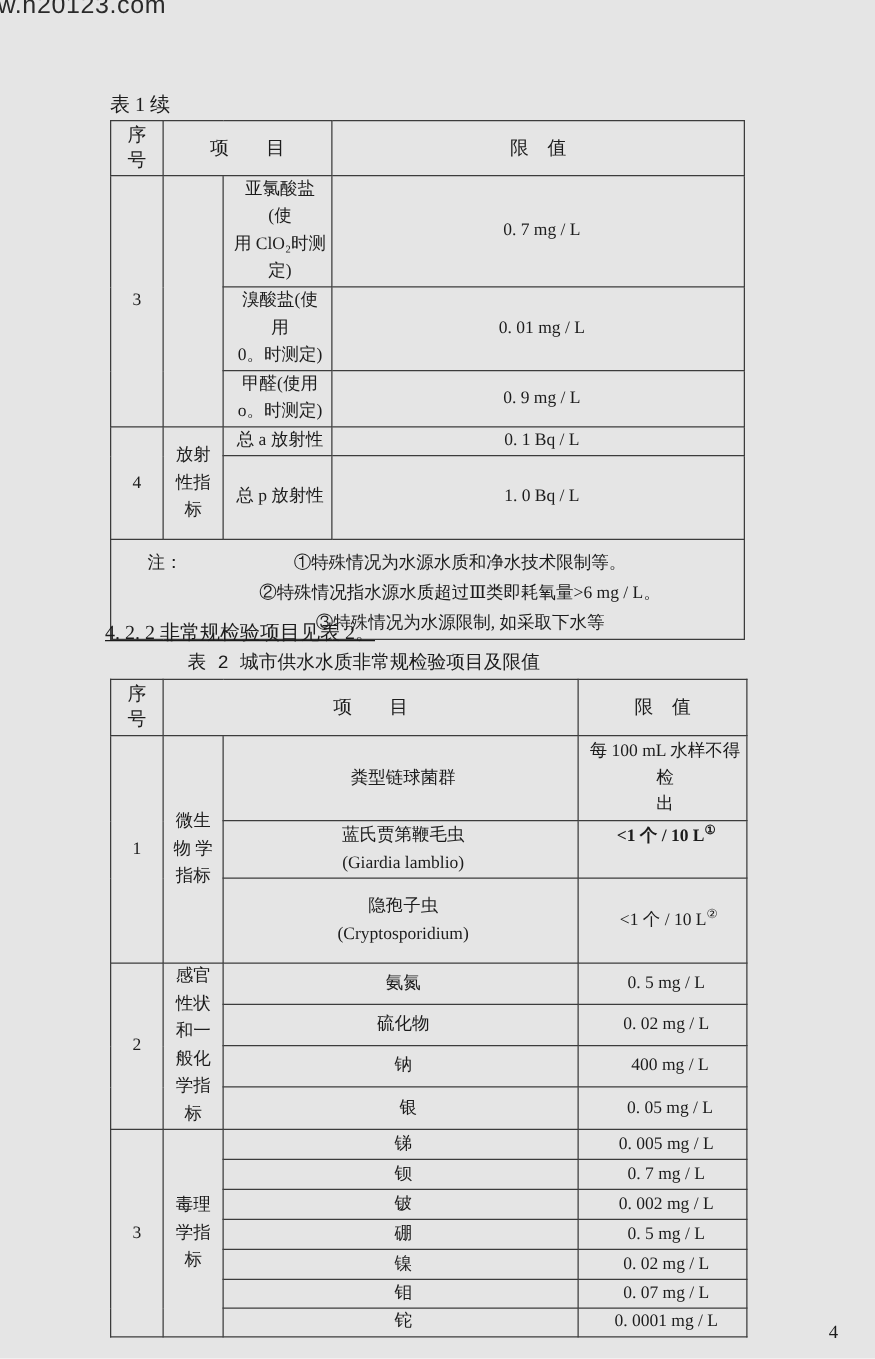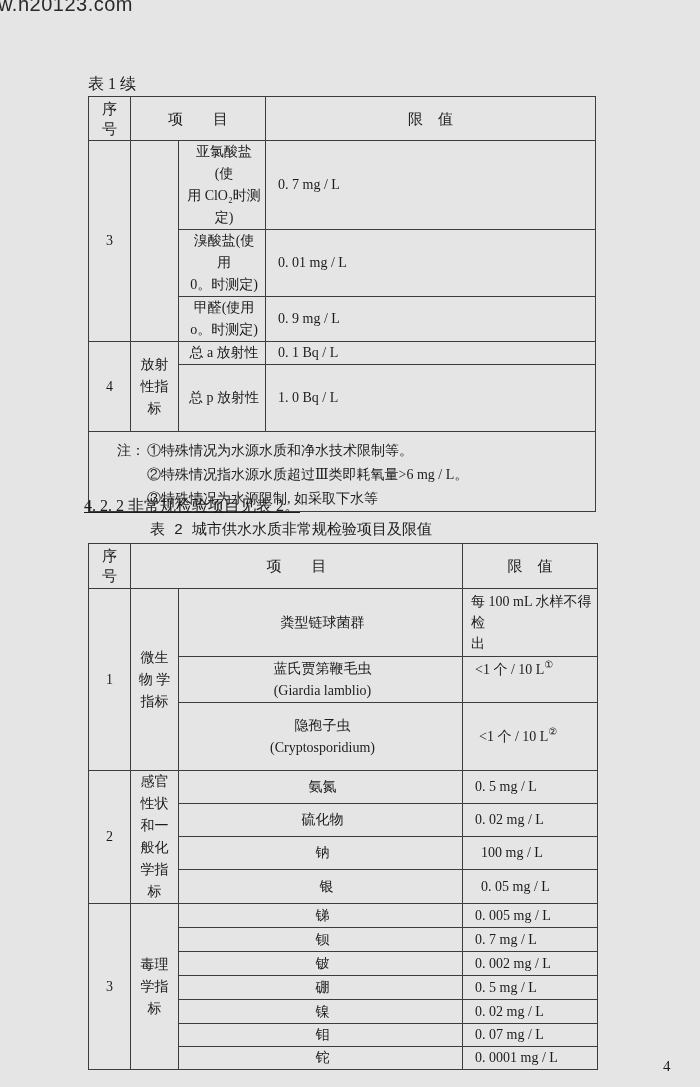--- a/index.html
+++ b/index.html
@@ -9,28 +9,28 @@
         font-size:20px;color:#2a2a2a;letter-spacing:0.5px;}
   .caption1{position:absolute;left:88px;top:74px;font-size:16px;}
   .heading{position:absolute;left:84px;top:496px;font-size:16px;text-decoration:underline;}
   .title2{position:absolute;left:150px;top:520px;font-size:15px;font-family:Liberation Mono, monospace;}
   .pagenum{position:absolute;left:663px;top:1058px;font-size:15px;}
 
   table{border-collapse:collapse;table-layout:fixed;}
   .t1{position:absolute;left:88px;top:96px;width:507px;}
   .t2{position:absolute;left:88px;top:543px;width:509px;}
   td{border:1px solid #3c3c3c;font-size:14px;line-height:20px;padding:0 6px;
-     overflow:hidden;vertical-align:middle;}
+     overflow:hidden;vertical-align:middle;text-align:center;}
   td.hd{font-size:15px;text-align:center;padding:0;}
   td.no{text-align:center;padding:0;}
   td.cat{text-align:center;padding:0 4px;line-height:22px;}
   td.item{text-align:center;padding:0 4px 0 8px;line-height:22px;}
   td.limit{padding-left:12px;}
   .pre{white-space:pre-line;}
-  td.vtop{vertical-align:top;padding-top:3px;}
+  td.vtop{vertical-align:top;padding-top:3px;font-weight:bold;}
   td.wraplim{line-height:21px;padding:2px 4px 2px 8px;}
   td.ind{padding-left:16px;}
   td.indl{padding-left:18px;}
   td.notes{vertical-align:top;padding:7px 6px 0 28px;line-height:24px;font-size:14px;}
   .notes-wrap{display:flex;align-items:flex-start;}
   .notes-label{flex:0 0 30px;}
   .notes-lines{flex:1;}
   sup{font-size:10px;line-height:0;}
   
   .rh44{height:44px}.rh69{height:69px}.rh45{height:45px}.rh23{height:23px}
@@ -152,21 +152,21 @@
 标</td>
       <td class="item">氨氮</td>
       <td class="limit">0. 5 mg / L</td>
     </tr>
     <tr class="rh33">
       <td class="item">硫化物</td>
       <td class="limit">0. 02 mg / L</td>
     </tr>
     <tr class="rh33">
       <td class="item">钠</td>
-      <td class="limit indl">100 mg / L</td>
+      <td class="limit indl">400 mg / L</td>
     </tr>
     <tr class="rh34">
       <td class="item ind">银</td>
       <td class="limit indl">0. 05 mg / L</td>
     </tr>
     <tr class="rh24">
       <td class="no" rowspan="7">3</td>
       <td class="cat pre" rowspan="7">毒理
 学指
 标</td>

